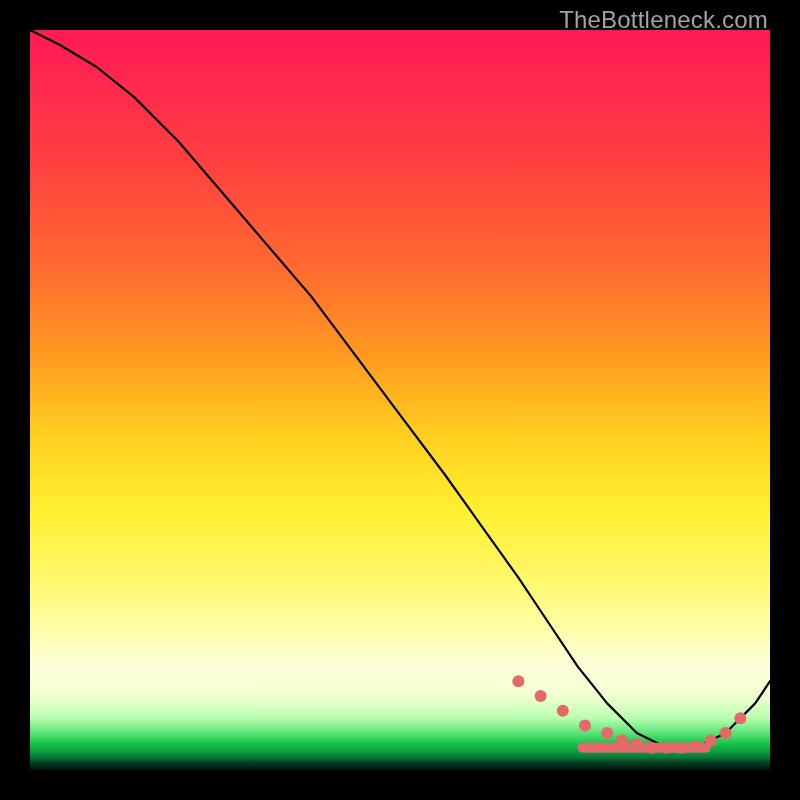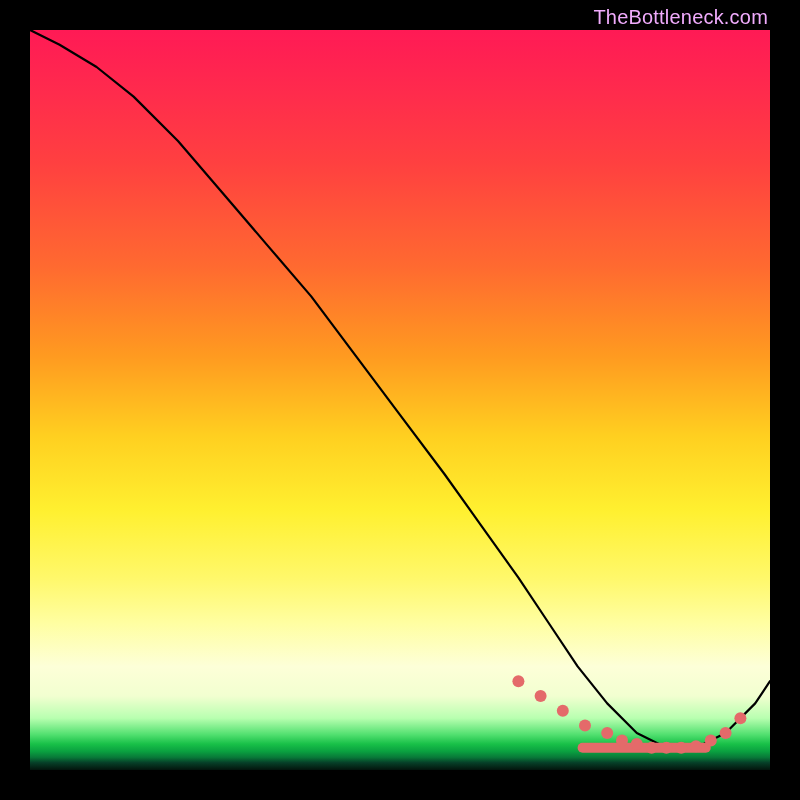--- a/index.html
+++ b/index.html
@@ -43,22 +43,22 @@
       #0aa040 97.5%,
       #087838 98.3%,
       #064028 99%,
       #03140c 100%
     );
   }
   .watermark {
     position: absolute;
     top: 6px;
     right: 32px;
-    color: #f0abfc;
-    font-size: 20px;
+    color: #a3a3a3;
+    font-size: 24px;
     letter-spacing: 0.2px;
     user-select: none;
   }
   svg.curve {
     position: absolute;
     left: 0;
     top: 0;
     width: 740px;
     height: 740px;
     overflow: visible;

